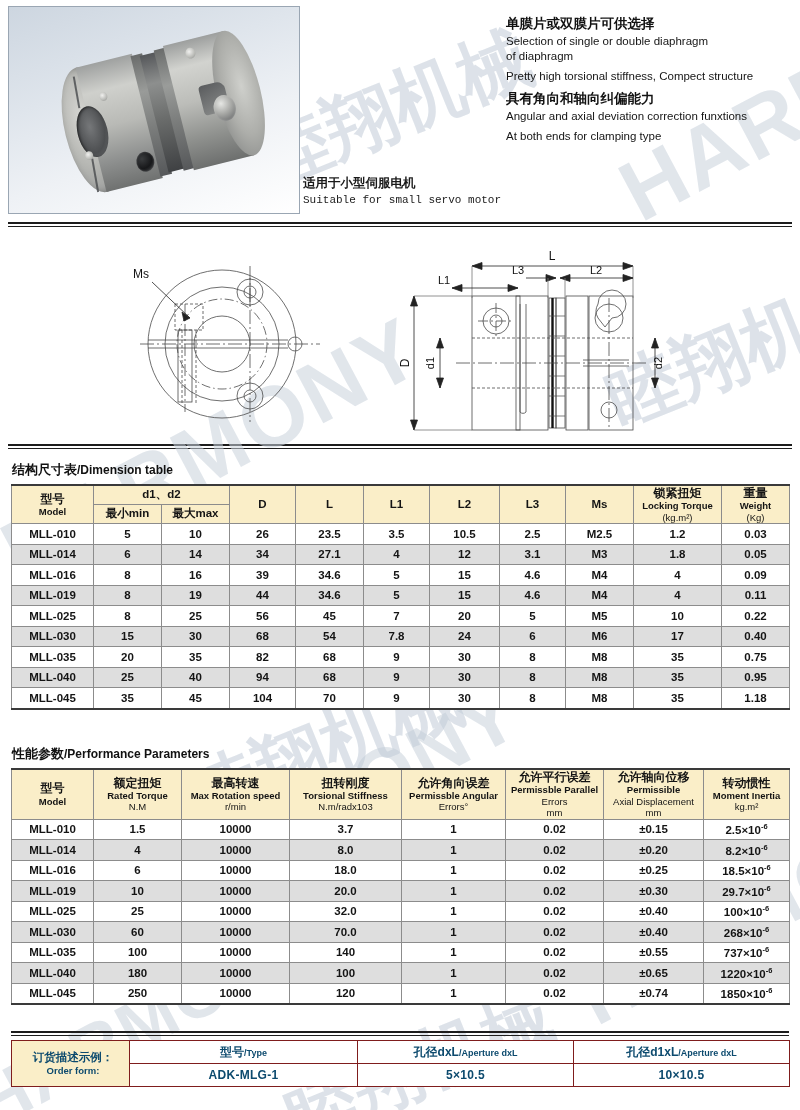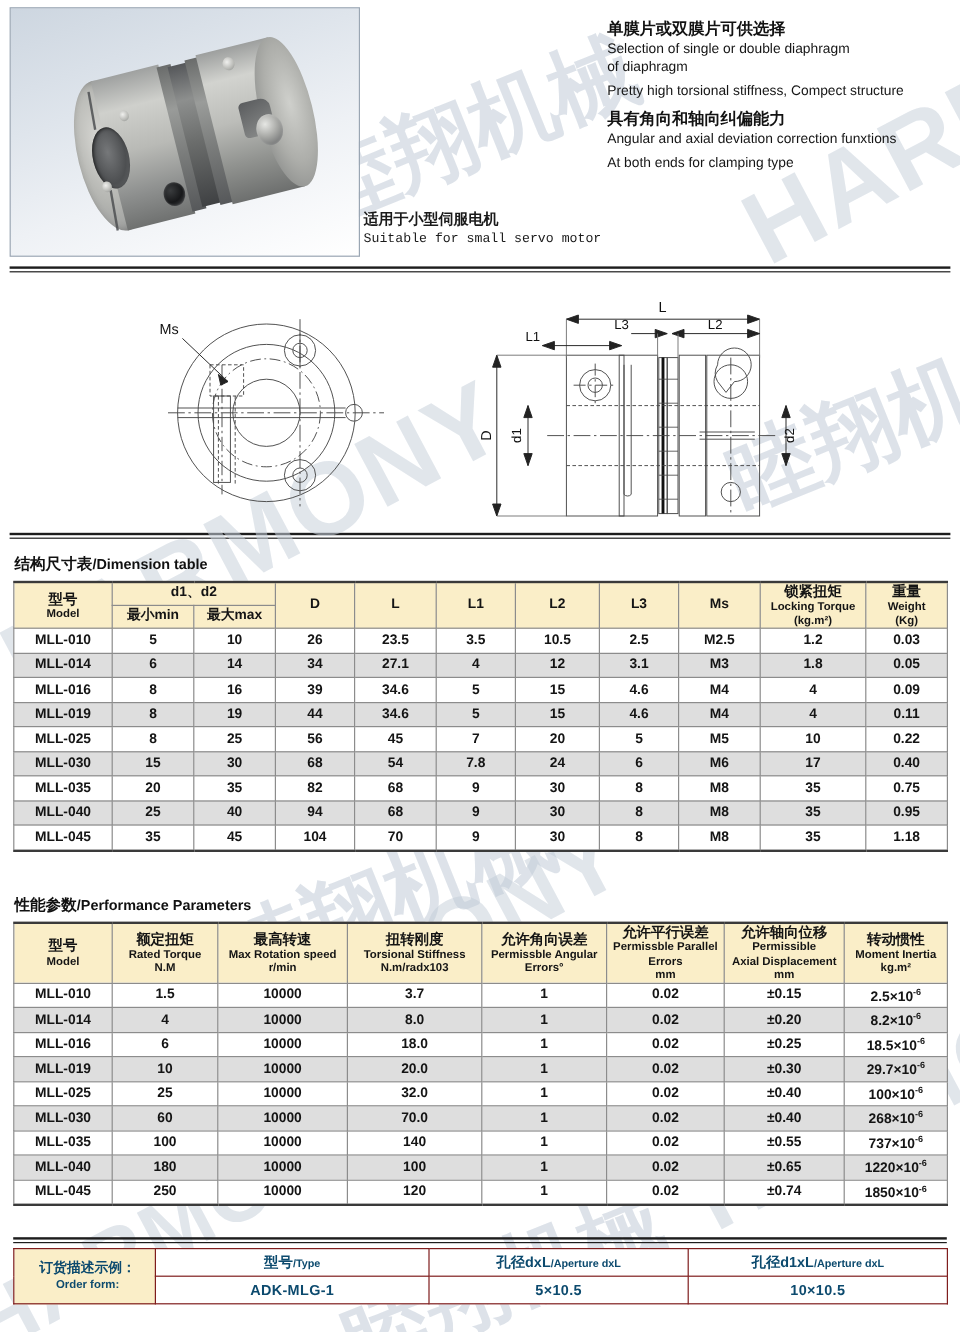--- a/index.html
+++ b/index.html
@@ -214,21 +214,21 @@
     background: #faeec8;
     line-height: 1.2;
   }
   table.dt thead tr:first-child th { border-top: 2px solid #3a3a3a; }
   table.dt tbody tr td { height: 19.5px; }
   table.dt tbody tr:nth-child(even) td { background: #dedede; }
   table.dt tbody tr:nth-child(odd) td { background: #ffffff; }
   table.dt tbody tr:last-child td { border-bottom: 2px solid #3a3a3a; }
   .th-cn { font-size: 12px; font-weight: bold; display:block; }
   .th-en { font-size: 9.5px; font-weight: bold; display:block; }
-  .th-en2 { font-size: 9.5px; font-weight: bold; display:block; }
+  .th-en2 { font-size: 9.5px; font-weight: normal; display:block; }
   .th-big { font-size: 14px; font-weight: bold; }
   .th-sub { font-size: 11px; font-weight: bold; }
   .mdl { font-size: 12px; }
   sup { font-size: 7.5px; vertical-align: super; }
 
   
   #order-wrap {
     position: absolute;
     left: 11px; top: 1040px;
     width: 778px;

